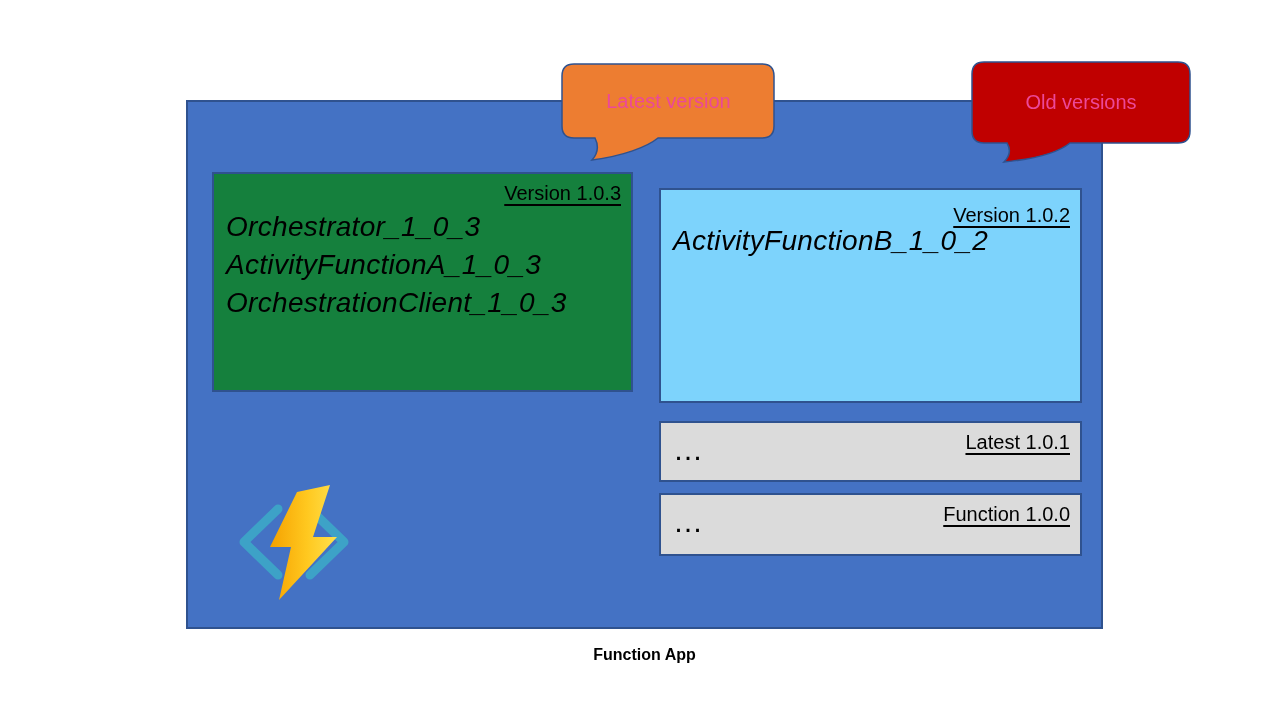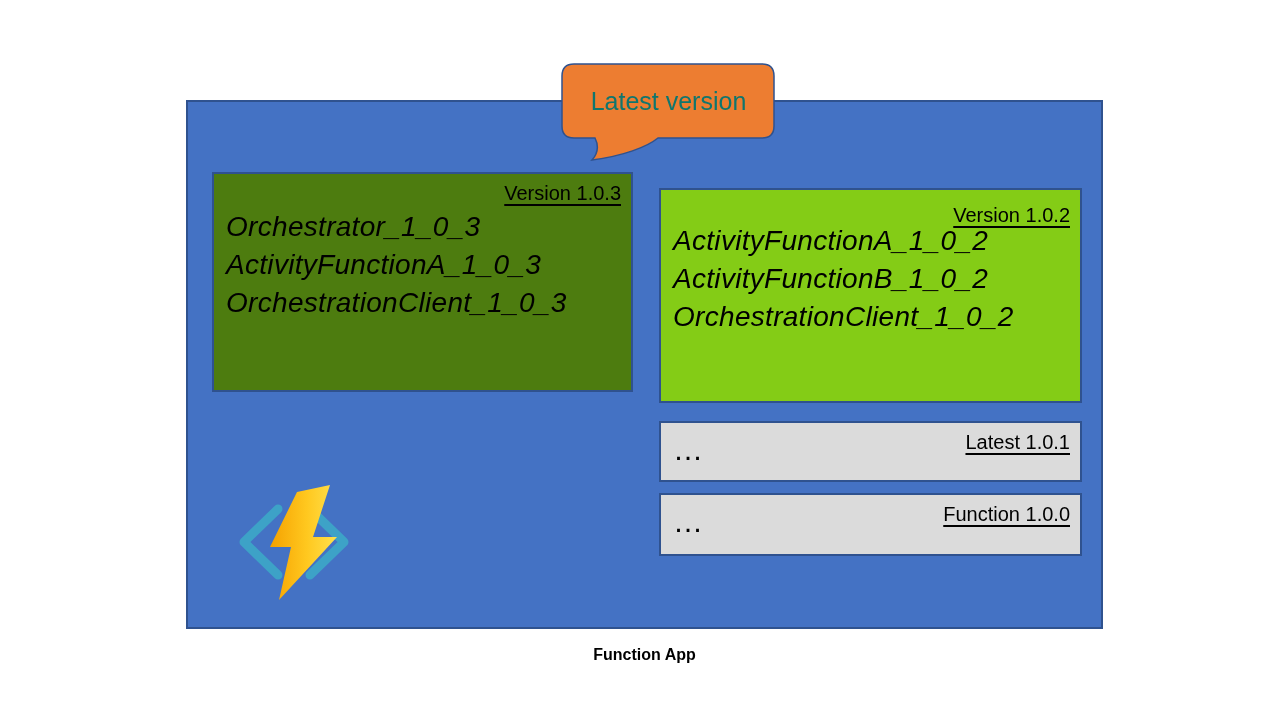--- a/index.html
+++ b/index.html
@@ -18,41 +18,41 @@
     font-size: 20px; text-decoration: underline;
     text-underline-offset: 4px; text-decoration-thickness: 2px;
   }
   .flist {
     position: absolute; left: 12px; right: 8px;
     font-size: 28px; line-height: 38px; letter-spacing: 0.3px;
     white-space: nowrap;
     font-style: italic;
   }
 
-  .box-latest { left: 212px; top: 172px; width: 421px; height: 220px; background: #4d7c0f; }
+  .box-latest { left: 212px; top: 172px; width: 421px; height: 220px; background: #15803d; }
   .box-latest .flist { top: 34px; }
 
-  .box-102 { left: 659px; top: 188px; width: 423px; height: 215px; background: #84cc16; }
+  .box-102 { left: 659px; top: 188px; width: 423px; height: 215px; background: #7dd3fc; }
   .box-102 .vlabel { top: 14px; }
   .box-102 .flist { top: 32px; }
 
   .box-101 { left: 659px; top: 421px; width: 423px; height: 61px; background: #DBDBDB; }
   .box-100 { left: 659px; top: 493px; width: 423px; height: 63px; background: #DBDBDB; }
   .box-101 .vlabel, .box-100 .vlabel { top: 8px; }
   .ellipsis {
     position: absolute; left: 12px; top: 12px;
     font-size: 30px; line-height: 30px;
   }
 
   .callout { position: absolute; }
   .callout svg { display: block; }
   .callout .bubble-text {
     position: absolute; left: 0; top: 0; width: 100%;
     display: flex; align-items: center; justify-content: center;
-    color: #0f766e; font-size: 25px;
+    color: #ec4899; font-size: 20px;
   }
   .callout-latest { left: 561px; top: 63px; width: 215px; height: 101px; }
   .callout-latest .bubble-text { height: 76px; }
   .callout-old { left: 970px; top: 61px; width: 222px; height: 104px; }
   .callout-old .bubble-text { height: 82px; }
 
   .functions-logo { position: absolute; left: 233px; top: 483px; width: 122px; height: 118px; }
 
   .caption {
     position: absolute; left: 186px; top: 646px; width: 917px;
@@ -71,23 +71,21 @@
     <div class="flist">
       <div>Orchestrator_1_0_3</div>
       <div>ActivityFunctionA_1_0_3</div>
       <div>OrchestrationClient_1_0_3</div>
     </div>
   </div>
 
   <div class="vbox box-102">
     <div class="vlabel">Version 1.0.2</div>
     <div class="flist">
-      <div>ActivityFunctionA_1_0_2</div>
       <div>ActivityFunctionB_1_0_2</div>
-      <div>OrchestrationClient_1_0_2</div>
     </div>
   </div>
 
   <div class="vbox box-101">
     <div class="vlabel">Latest 1.0.1</div>
     <div class="ellipsis">…</div>
   </div>
 
   <div class="vbox box-100">
     <div class="vlabel">Function 1.0.0</div>
@@ -113,16 +111,23 @@
   </div>
 
   <div class="callout callout-latest">
     <svg width="215" height="101" viewBox="0 0 215 101" xmlns="http://www.w3.org/2000/svg">
       <path d="M13,1 H201 Q213,1 213,13 V63 Q213,75 201,75 H97
                C86,84 62,93 31,97 C38,89 37,81 34,75 H13 Q1,75 1,63 V13 Q1,1 13,1 Z" fill="#ED7D31" stroke="#2F528F" stroke-width="1.5"></path>
     </svg>
     <div class="bubble-text">Latest version</div>
   </div>
 
+  <div class="callout callout-old">
+    <svg width="222" height="104" viewBox="0 0 222 104" xmlns="http://www.w3.org/2000/svg">
+      <path d="M14,1 H208 Q220,1 220,13 V70 Q220,82 208,82 H100
+               C89,91 65,98 34,101 C41,94 40,87 37,82 H14 Q2,82 2,70 V13 Q2,1 14,1 Z" fill="#C00000" stroke="#2F528F" stroke-width="1.5"></path>
+    </svg>
+    <div class="bubble-text">Old versions</div>
+  </div>
 
   <div class="caption">Function App</div>
 
 </div>
 
 </body></html>

